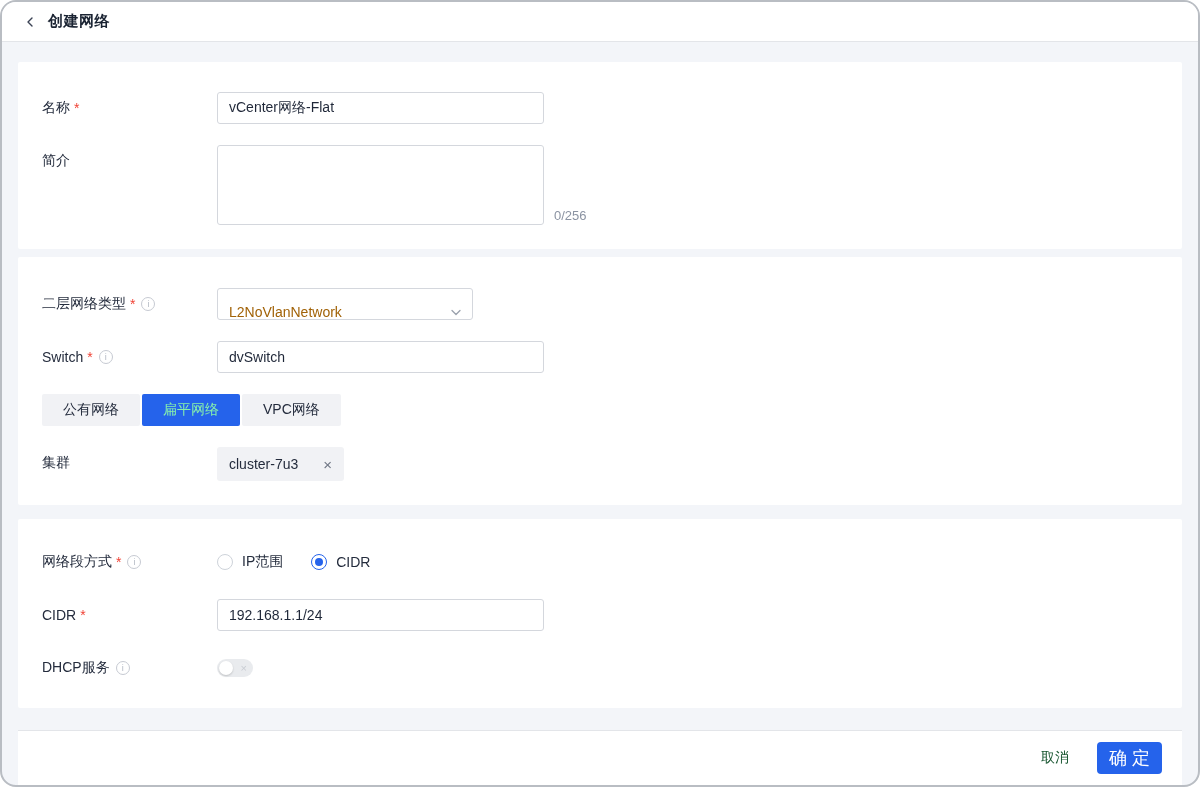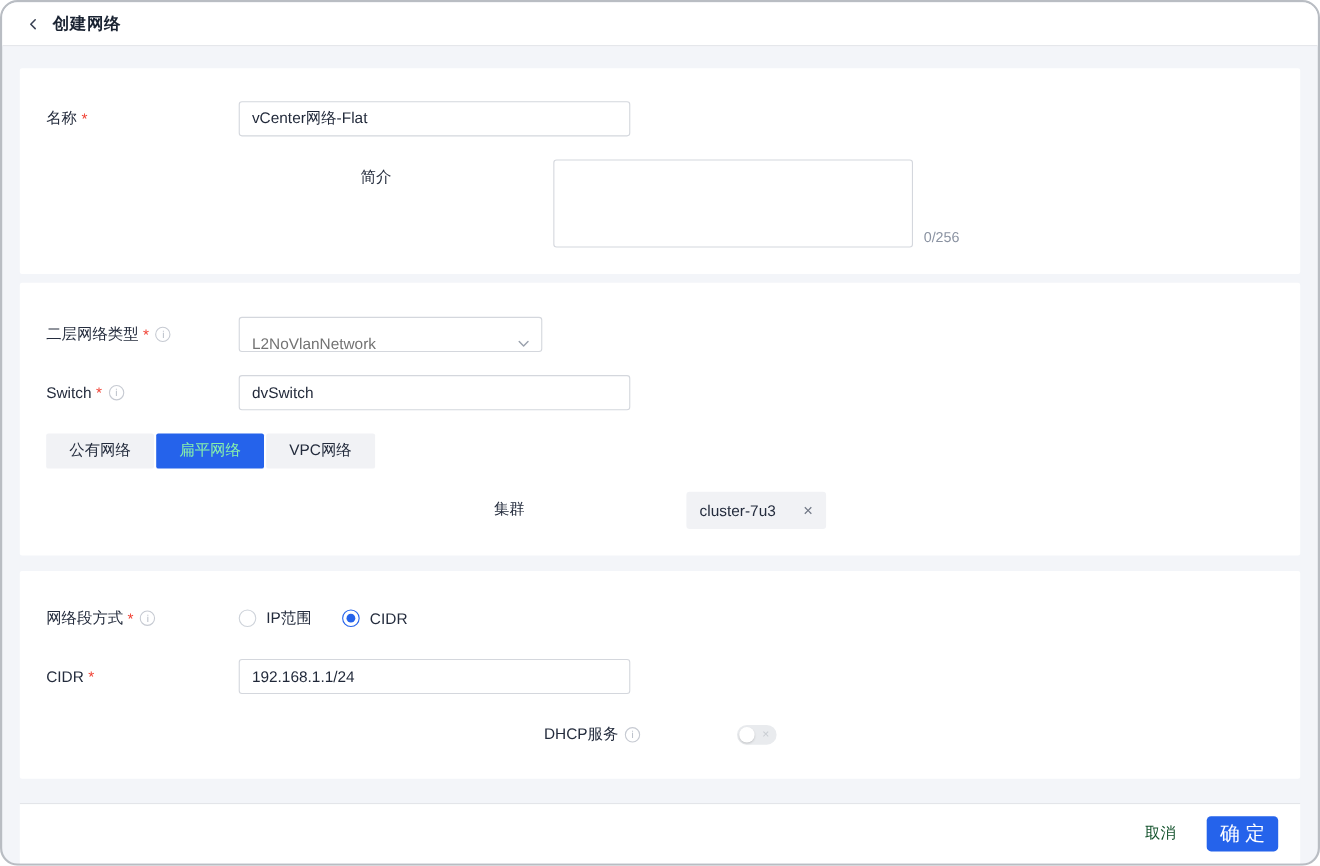--- a/index.html
+++ b/index.html
@@ -41,59 +41,59 @@
   }
   .card {
     background: #ffffff;
     border-radius: 2px;
     padding: 28px 24px 24px 24px;
   }
   .card.c1 { padding-top: 30px; margin-bottom: 8px; }
   .card.c2 { padding-top: 31px; margin-bottom: 14px; }
   .card.c3 { padding-top: 27px; }
   .row { display: flex; align-items: flex-start; margin-bottom: 21px; }
-  .row:last-child { margin-bottom: 0; justify-content: center; }
+  .row:last-child { margin-bottom: 0; }
   .label-col {
     flex: 0 0 175px;
     display: flex; align-items: center;
     min-height: 32px;
     font-size: 14px; color: #242c3d;
   }
   .req { color: #f04134; margin-left: 4px; font-size: 14px; }
   .info-icon {
     display: inline-flex; align-items: center; justify-content: center;
     width: 14px; height: 14px; margin-left: 6px;
     border: 1px solid #c6cad2; border-radius: 50%;
     color: #b4bac4; font-size: 9px; font-style: normal;
     cursor: pointer; flex: 0 0 14px;
   }
   .field-col { display: flex; align-items: flex-start; }
   .text-input {
-    width: 356px; height: 32px;
+    width: 327px; height: 32px;
     border: 1px solid #d4d7dd; border-radius: 3px;
     padding: 0 11px; font-size: 14px; color: #1f2738;
     font-family: "Liberation Sans", sans-serif;
     background: #fff; outline: none;
   }
   .textarea {
     width: 327px; height: 80px;
     border: 1px solid #d4d7dd; border-radius: 3px;
     padding: 6px 11px; font-size: 14px; color: #1f2738;
     font-family: "Liberation Sans", sans-serif;
     background: #fff; outline: none; resize: none;
   }
   .textarea-wrap { display: flex; align-items: flex-end; }
   .char-counter { margin-left: 10px; font-size: 13px; color: #8b93a2; line-height: 18px; }
   
   .select {
-    width: 276px; height: 32px;
+    width: 256px; height: 32px;
     border: 1px solid #d4d7dd; border-radius: 3px;
     padding: 16px 10px 0 11px;
     display: flex; align-items: center; justify-content: space-between;
-    font-size: 14px; color: #737373; background: #fff; cursor: pointer;
+    font-size: 14px; color: #a16207; background: #fff; cursor: pointer;
   }
   .select .chev { color: #9aa1ad; display: inline-flex; }
   
   .seg-group { display: flex; gap: 2px; }
   .seg-btn {
     height: 32px; padding: 0 21px;
     display: inline-flex; align-items: center; justify-content: center;
     background: #f1f2f5; color: #242c3d;
     font-size: 14px; border: none; border-radius: 2px;
     cursor: pointer; font-family: inherit;

